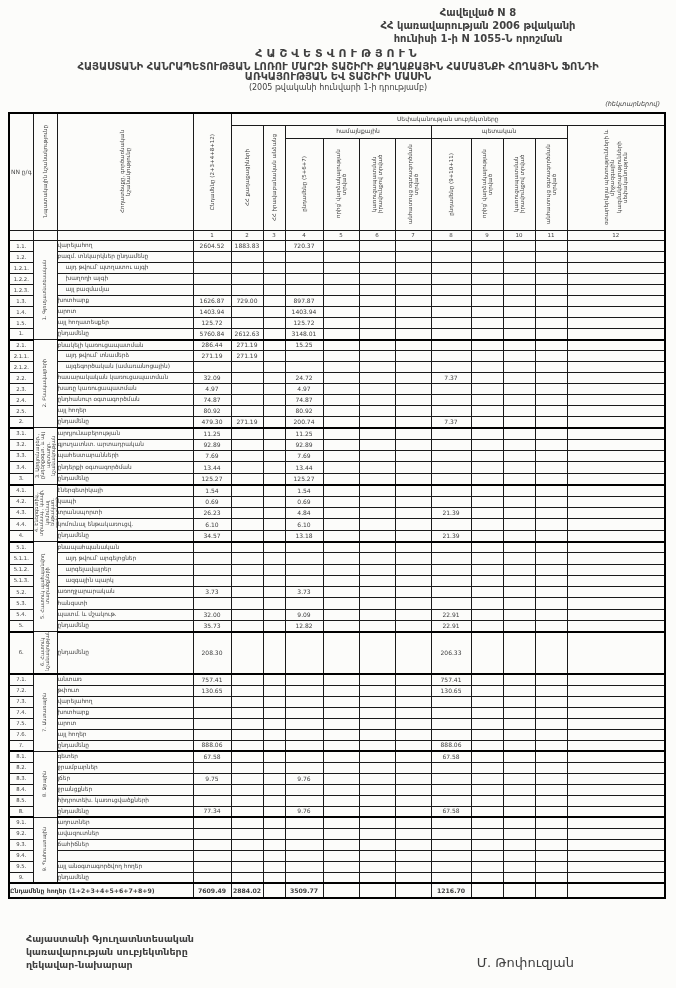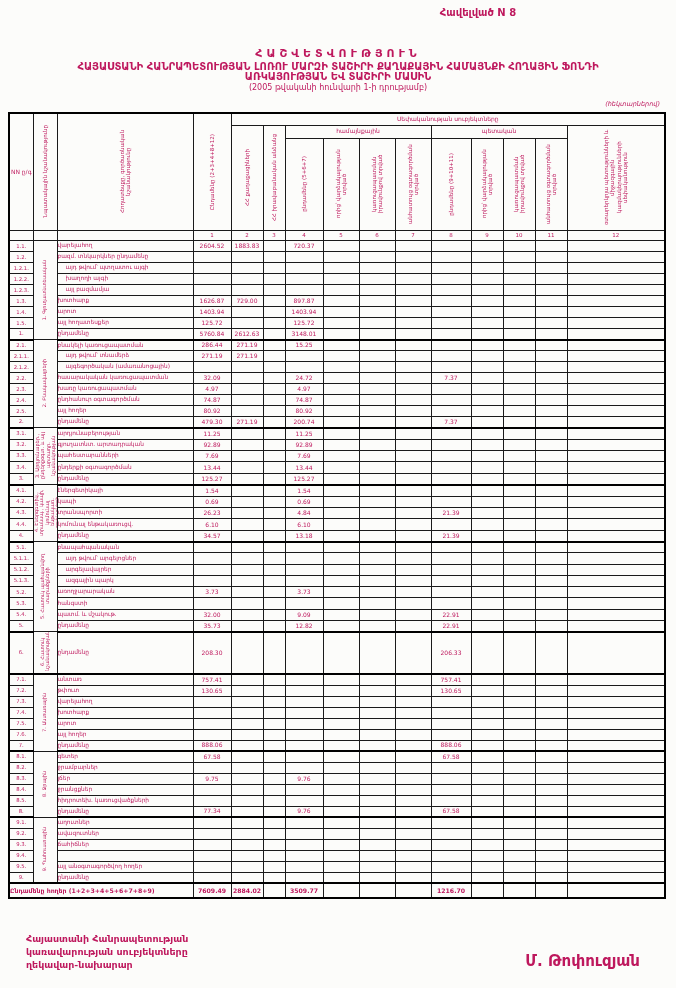--- a/index.html
+++ b/index.html
@@ -3,21 +3,21 @@
 <meta charset="utf-8">
 <style>
   html,body{margin:0;padding:0;}
   body{background:#d8d8d8;}
   .page{
     position:relative;
     width:676px;height:988px;
     background:#fcfcfa;
     margin:0 auto;
     font-family:"DejaVu Sans",sans-serif;
-    color:#be185d;
+    color:#404040;
     overflow:hidden;
   }
   
   .appendix{position:absolute;top:6px;left:282px;width:392px;text-align:center;}
   .appendix div{font-size:10px;font-weight:bold;line-height:13px;}
   
   .title-block{position:absolute;top:47px;left:0;width:676px;text-align:center;}
   .report-title{font-size:11px;font-weight:bold;letter-spacing:4px;margin-bottom:2px;}
   .sub1,.sub2{font-size:10px;font-weight:bold;line-height:10px;}
   .sub3{font-size:8px;line-height:11px;text-align:center;}
@@ -65,29 +65,31 @@
   tr.grand{height:15px;}
   tr.grand td{border-top:2px solid #000;font-weight:bold;font-size:6.2px;}
   td.grand-label{text-align:left;padding-left:2px;}
 
   
   .footer{
     position:absolute;top:932px;left:26px;width:614px;
     display:flex;justify-content:space-between;align-items:flex-end;
   }
   .footer-left div{font-size:9.5px;font-weight:bold;line-height:13px;}
-  .signer{font-size:15px;font-weight:bold;margin-bottom:1px;}
+  .signer{font-size:13px;font-weight:normal;margin-right:66px;margin-bottom:1px;}
 </style>
 </head>
 <body>
 
 <div class="page">
 
   <div class="appendix">
     <div>Հավելված N 8</div>
+    <div>ՀՀ կառավարության 2006 թվականի</div>
+    <div>հունիսի 1-ի N 1055-Ն որոշման</div>
   </div>
 
   <div class="title-block">
     <div class="report-title">ՀԱՇՎԵՏՎՈՒԹՅՈՒՆ</div>
     <div class="sub1">ՀԱՅԱՍՏԱՆԻ ՀԱՆՐԱՊԵՏՈՒԹՅԱՆ ԼՈՌՈՒ ՄԱՐԶԻ ՏԱՇԻՐԻ ՔԱՂԱՔԱՅԻՆ ՀԱՄԱՅՆՔԻ ՀՈՂԱՅԻՆ ՖՈՆԴԻ</div>
     <div class="sub2">ԱՌԿԱՅՈՒԹՅԱՆ ԵՎ ՏԱՇԻՐԻ ՄԱՍԻՆ</div>
     <div class="sub3">(2005 թվականի հունվարի 1-ի դրությամբ)</div>
   </div>
 
   <div class="units-note">(հեկտարներով)</div>
@@ -1056,20 +1058,20 @@
           <td class="val-cell"></td>
           <td class="val-cell"></td>
           <td class="val-cell"></td>
           <td class="val-cell"></td>
         </tr>
       </tbody>
   </table>
 
   <div class="footer">
     <div class="footer-left">
-      <div>Հայաստանի Հանրապետության</div>
+      <div>Հայաստանի Գյուղատնտեսական</div>
       <div>կառավարության սուբյեկտները</div>
       <div>ղեկավար-նախարար</div>
     </div>
     <div class="signer">Մ. Թոփուզյան</div>
   </div>
 
 </div>
 
 </body></html>

